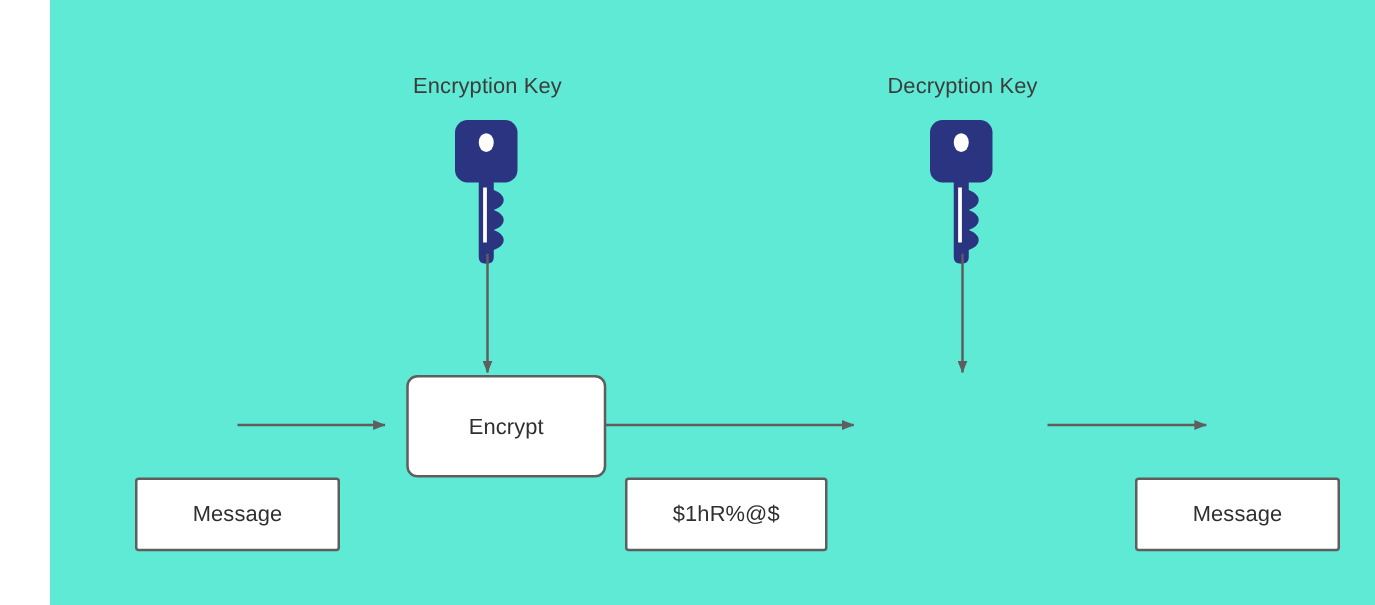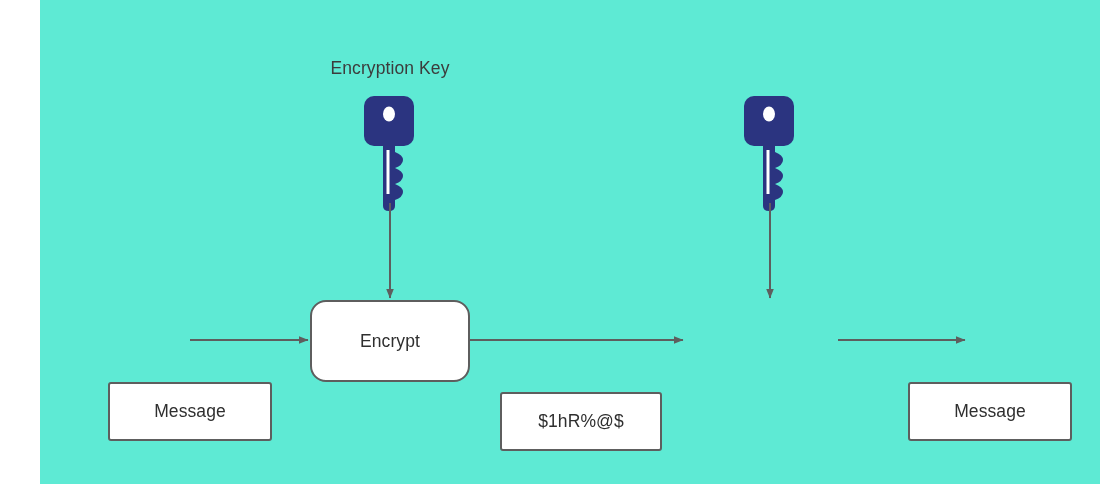--- a/index.html
+++ b/index.html
@@ -86,23 +86,24 @@
 
     <line x1="150" y1="340" x2="268" y2="340" stroke="#5e5e5e" stroke-width="2" marker-end="url(#arrowhead)"></line>
 
     <line x1="430" y1="340" x2="643" y2="340" stroke="#5e5e5e" stroke-width="2" marker-end="url(#arrowhead)"></line>
 
     <line x1="798" y1="340" x2="925" y2="340" stroke="#5e5e5e" stroke-width="2" marker-end="url(#arrowhead)"></line>
   </svg>
 
   <div class="key-label" style="left:350px; top:58px;">Encryption Key</div>
 
+  <div class="key-label" style="left:730px; top:58px;">Decryption Key</div>
 
-  <div class="node-box" style="left:270px; top:300px; width:160px; height:82px;border-radius:16px;">Encrypt</div>
+  <div class="node-box" style="left:285px; top:300px; width:160px; height:82px;">Encrypt</div>
 
 
   <div class="node-box data-box" style="left:68px; top:382px; width:164px; height:59px;">Message</div>
 
-  <div class="node-box data-box" style="left:460px; top:392px; width:162px; height:59px;">$1hR%@$</div>
+  <div class="node-box data-box" style="left:460px; top:382px; width:162px; height:59px;">$1hR%@$</div>
 
   <div class="node-box data-box" style="left:868px; top:382px; width:164px; height:59px;">Message</div>
 
 </div>
 
 </body></html>

